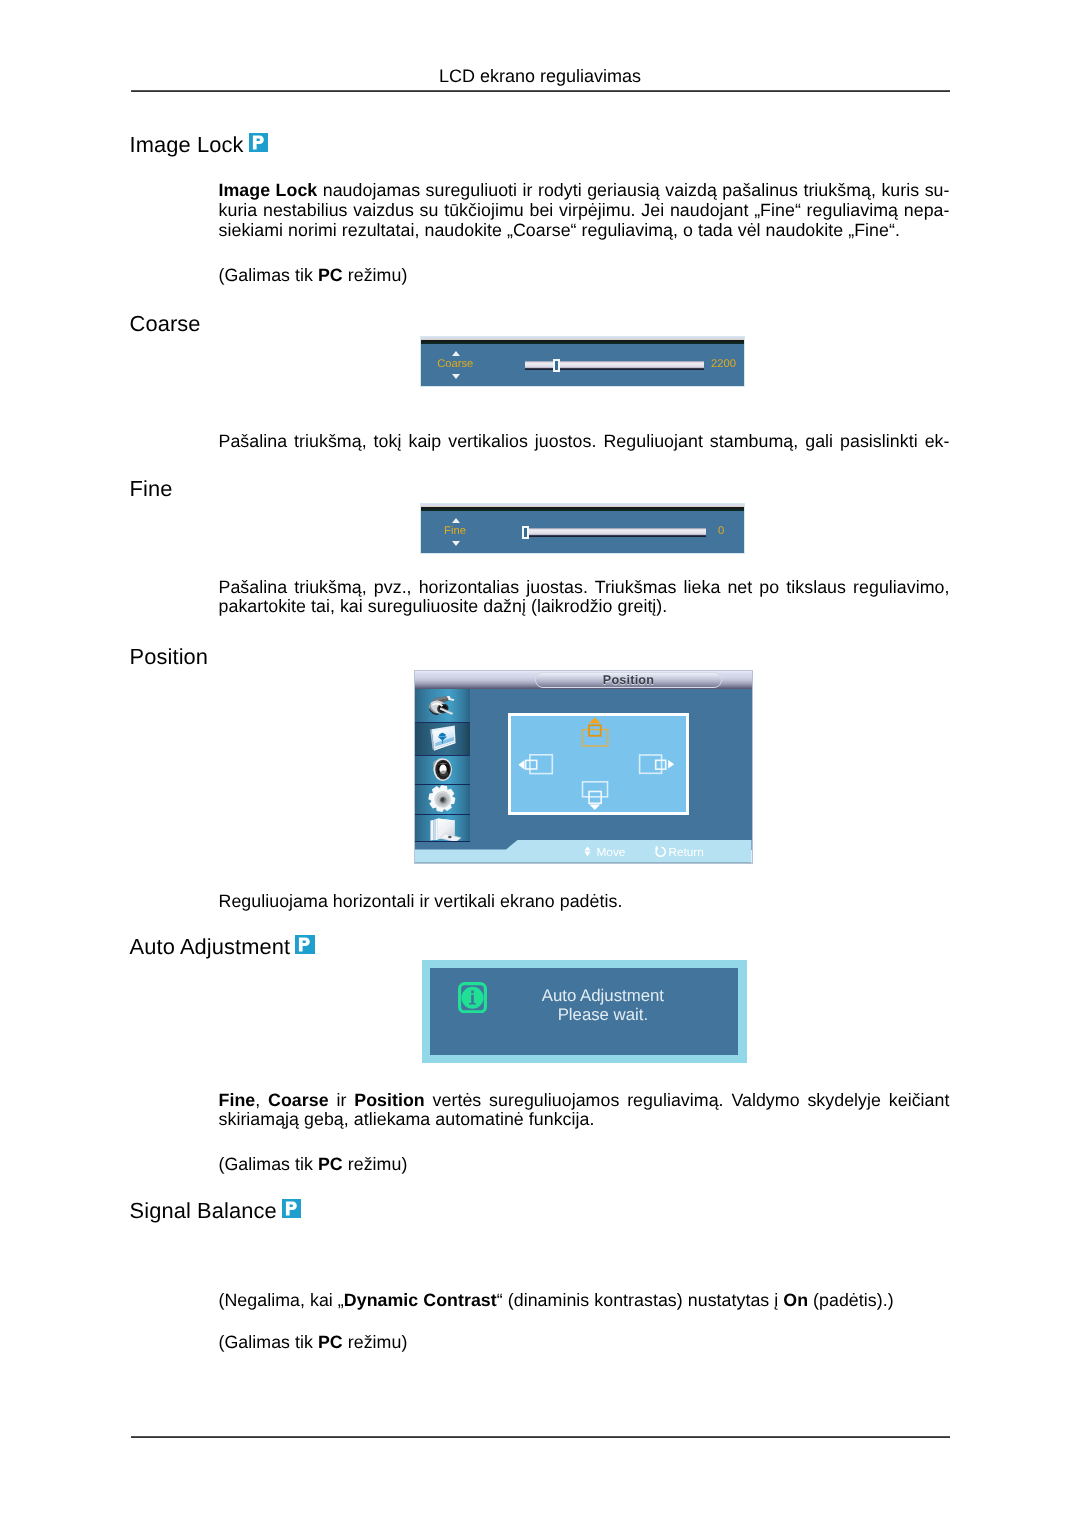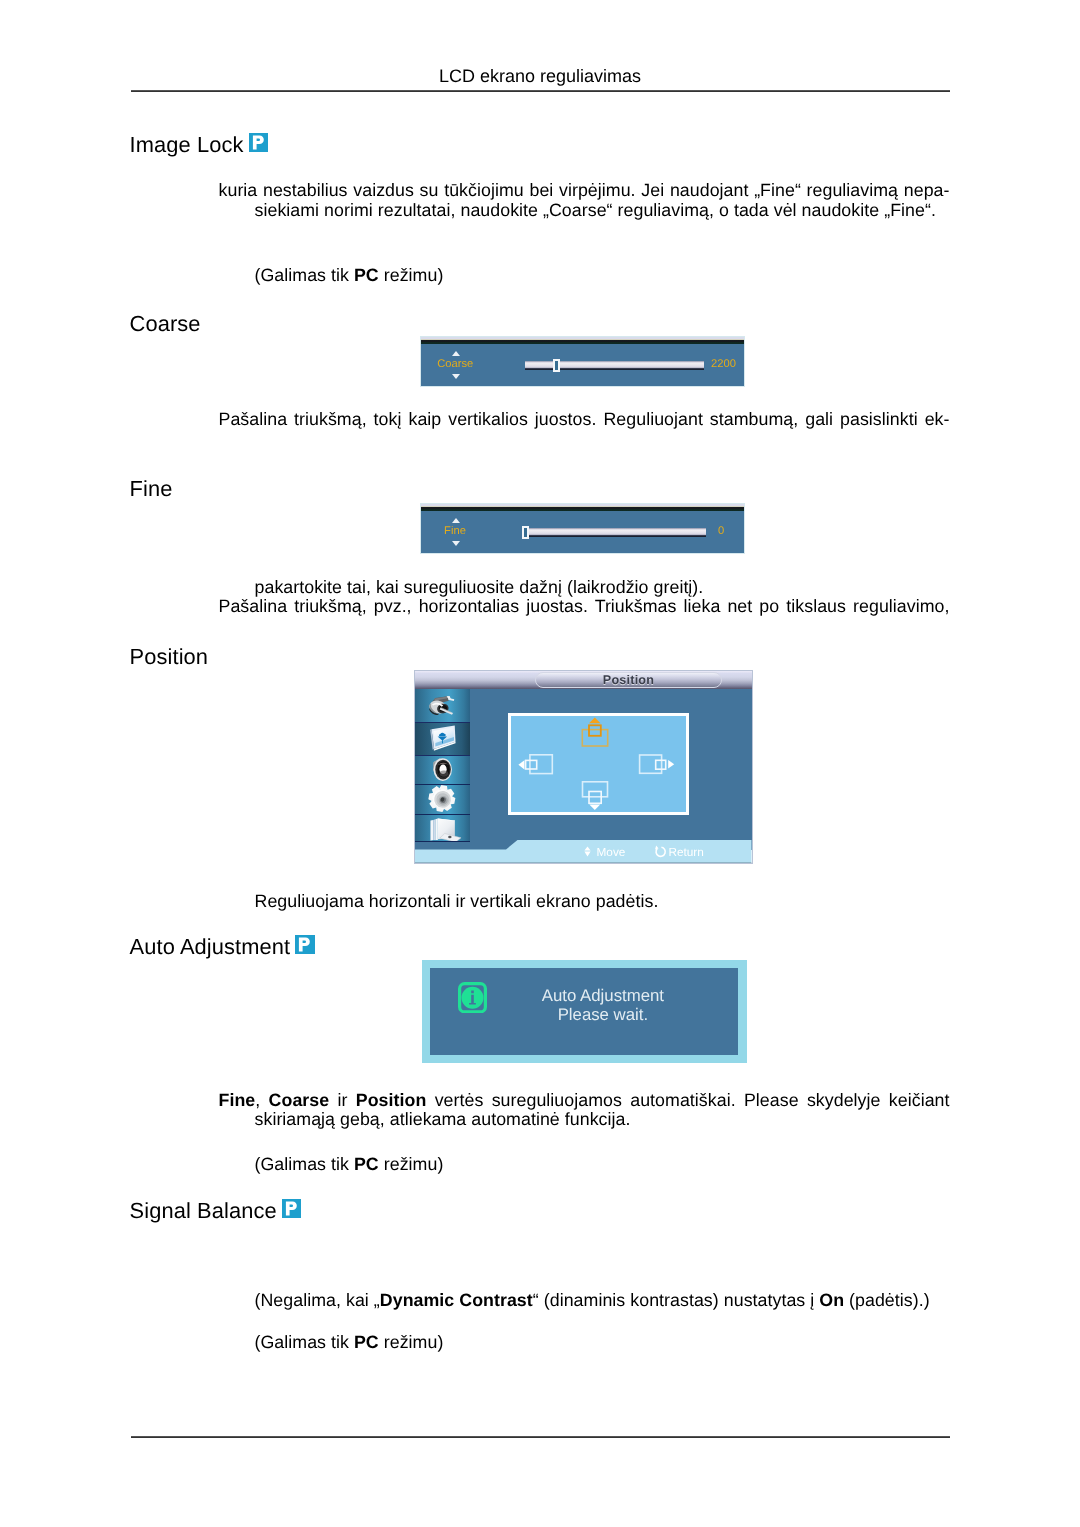--- a/index.html
+++ b/index.html
@@ -18,21 +18,21 @@
   .h2{position:absolute;left:129.6px;font-size:21.85px;color:#000;white-space:nowrap;
       letter-spacing:.1px;}
   .h2 .lbl{vertical-align:baseline;}
 
   .para{position:absolute;left:218.5px;width:731px;font-size:17.8px;
         line-height:19.9px;color:#000;text-align:justify;
         text-justify:inter-word;letter-spacing:.05px;}
   .para.left{text-align:left;}
   .para b{font-weight:bold;}
   .tline{text-align:justify;text-align-last:justify;}
-  .tline.last{text-align:left;text-align-last:left;white-space:nowrap;margin-left:36px;}
+  .tline.last{text-align:left;text-align-last:left;white-space:nowrap;}
   .para.left .tline{text-align:center;text-align-last:left;white-space:nowrap;}
 
   
   .picon{display:inline-block;width:19.6px;height:19px;background:#1e9fcd;
          position:relative;margin-left:5px;vertical-align:-0.5px;}
   .picon svg{position:absolute;left:0;top:0;}
 
   
   .osd-slider{position:absolute;background:#43749b;
               box-shadow:0 0 0 1px #d6e8ee;}
@@ -91,20 +91,21 @@
 
   <div class="hdr-text">LCD ekrano reguliavimas</div>
   <div class="rule" style="top:89.8px"></div>
   <div class="rule" style="top:1435.6px"></div>
 
   <div class="h2" style="top:131.5px"><span class="lbl">Image Lock</span><span class="picon"><svg width="19.6" height="19" viewBox="0 0 19.6 19">
           <path d="M3.9 2.6h6.6c2.6 0 4.3 1.7 4.3 4.2 0 2.5-1.7 4.2-4.5 4.2H7.6v5.4H3.9V2.6z m3.7 5.4h1.9c.9 0 1.5-.5 1.5-1.3 0-0.8-.6-1.3-1.5-1.3H7.6v2.6z" fill="#ffffff"></path>
         </svg></span></div>
 
   <div class="para" style="top:181.3px">
+      <div class="tline"><b>Image Lock</b><span> naudojamas sureguliuoti ir rodyti geriausią vaizdą pašalinus triukšmą, kuris su-</span></div>
       <div class="tline"><span>kuria nestabilius vaizdus su tūkčiojimu bei virpėjimu. Jei naudojant „Fine“ reguliavimą nepa-</span></div>
       <div class="tline last"><span>siekiami norimi rezultatai, naudokite „Coarse“ reguliavimą, o tada vėl naudokite „Fine“.</span></div>
     </div>
   <div class="para left" style="top:266px">
       <div class="tline last"><span>(Galimas tik </span><b>PC</b><span> režimu)</span></div>
     </div>
 
   <div class="h2" style="top:310.5px"><span class="lbl">Coarse</span></div>
 
   <div class="osd-slider" style="left:420.5px;top:336.5px;width:323.5px;height:49px">
@@ -113,42 +114,42 @@
     <div class="arw up" style="left:31.0px;top:14.2px"></div>
     <div class="osd-lbl" style="left:0;top:21.4px;width:69.5px">Coarse</div>
     <div class="arw dn" style="left:31.0px;top:37.6px"></div>
     <div class="track" style="left:104.5px;top:24px;width:178.5px;height:9.4px"></div>
     <div class="knob" style="left:132.5px;top:22px;width:7.2px;height:13.6px">
         <i></i>
       </div>
     <div class="osd-lbl" style="left:290.5px;top:21.2px">2200</div>
   </div>
 
-  <div class="para" style="top:410px">
+  <div class="para" style="top:432px">
       <div class="tline"><span>Pašalina triukšmą, tokį kaip vertikalios juostos. Reguliuojant stambumą, gali pasislinkti ek-</span></div>
     </div>
 
   <div class="h2" style="top:475.5px"><span class="lbl">Fine</span></div>
 
   <div class="osd-slider" style="left:420.5px;top:503.5px;width:323.5px;height:49px">
     <div class="topline"></div>
     <div class="topline2"></div>
     <div class="arw up" style="left:31.0px;top:14.2px"></div>
     <div class="osd-lbl" style="left:0;top:21.4px;width:69px">Fine</div>
     <div class="arw dn" style="left:31.0px;top:37.6px"></div>
     <div class="track" style="left:101.5px;top:24px;width:183.5px;height:9.4px"></div>
     <div class="knob" style="left:101.5px;top:22px;width:7.2px;height:13.6px">
         <i></i>
       </div>
     <div class="osd-lbl" style="left:297.5px;top:21.2px">0</div>
   </div>
 
   <div class="para" style="top:577.5px">
+      <div class="tline"><span>Pašalina triukšmą, pvz., horizontalias juostas. Triukšmas lieka net po tikslaus reguliavimo,</span></div>
       <div class="tline last"><span>pakartokite tai, kai sureguliuosite dažnį (laikrodžio greitį).</span></div>
-      <div class="tline"><span>Pašalina triukšmą, pvz., horizontalias juostas. Triukšmas lieka net po tikslaus reguliavimo,</span></div>
     </div>
 
   <div class="h2" style="top:643.5px"><span class="lbl">Position</span></div>
 
   <div class="osd-pos" style="left:415px;top:670.5px;width:336.5px;height:192.5px">
     <div class="pos-title"></div>
     <div class="pos-pill" style="left:120px;top:1.5px;width:187px">
         <span>Position</span>
       </div>
     <div class="pos-body" style="left:0;top:18.5px;width:336.5px;height:161px"></div>
@@ -310,21 +311,21 @@
         <path d="M13.2 8.4 h2.6 v2.9 h-2.6 z M13.2 12.8 h2.6 v8.3 h2.0 v1.5 h-6.7 v-1.5 h2.1 z" fill="#43749b"></path>
       </svg>
       <div class="autotxt">
         <div>Auto Adjustment</div>
         <div>Please wait.</div>
       </div>
     </div>
   </div>
 
   <div class="para" style="top:1090.5px">
-      <div class="tline"><b>Fine</b><span>, </span><b>Coarse</b><span> ir </span><b>Position</b><span> vertės sureguliuojamos automatiškai. Please skydelyje keičiant</span></div>
+      <div class="tline"><b>Fine</b><span>, </span><b>Coarse</b><span> ir </span><b>Position</b><span> vertės sureguliuojamos reguliavimą. Valdymo skydelyje keičiant</span></div>
       <div class="tline last"><span>skiriamąją gebą, atliekama automatinė funkcija.</span></div>
     </div>
   <div class="para left" style="top:1155px">
       <div class="tline last"><span>(Galimas tik </span><b>PC</b><span> režimu)</span></div>
     </div>
 
   <div class="h2" style="top:1197.5px"><span class="lbl">Signal Balance</span><span class="picon"><svg width="19.6" height="19" viewBox="0 0 19.6 19">
           <path d="M3.9 2.6h6.6c2.6 0 4.3 1.7 4.3 4.2 0 2.5-1.7 4.2-4.5 4.2H7.6v5.4H3.9V2.6z m3.7 5.4h1.9c.9 0 1.5-.5 1.5-1.3 0-0.8-.6-1.3-1.5-1.3H7.6v2.6z" fill="#ffffff"></path>
         </svg></span></div>
   <div class="para left" style="top:1291px">

